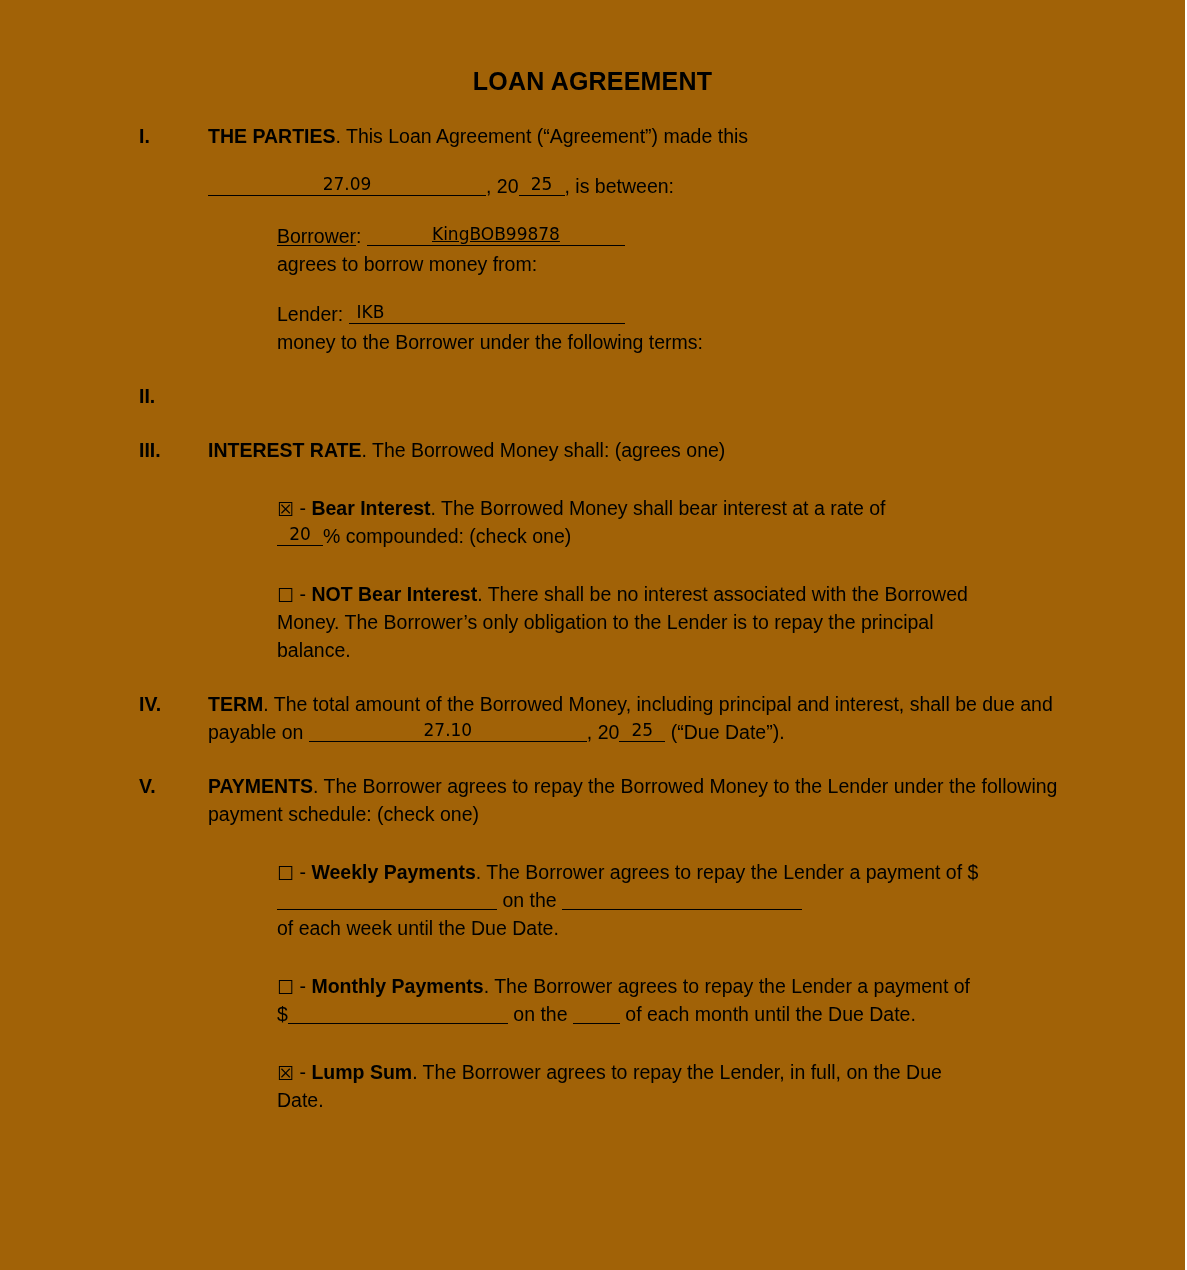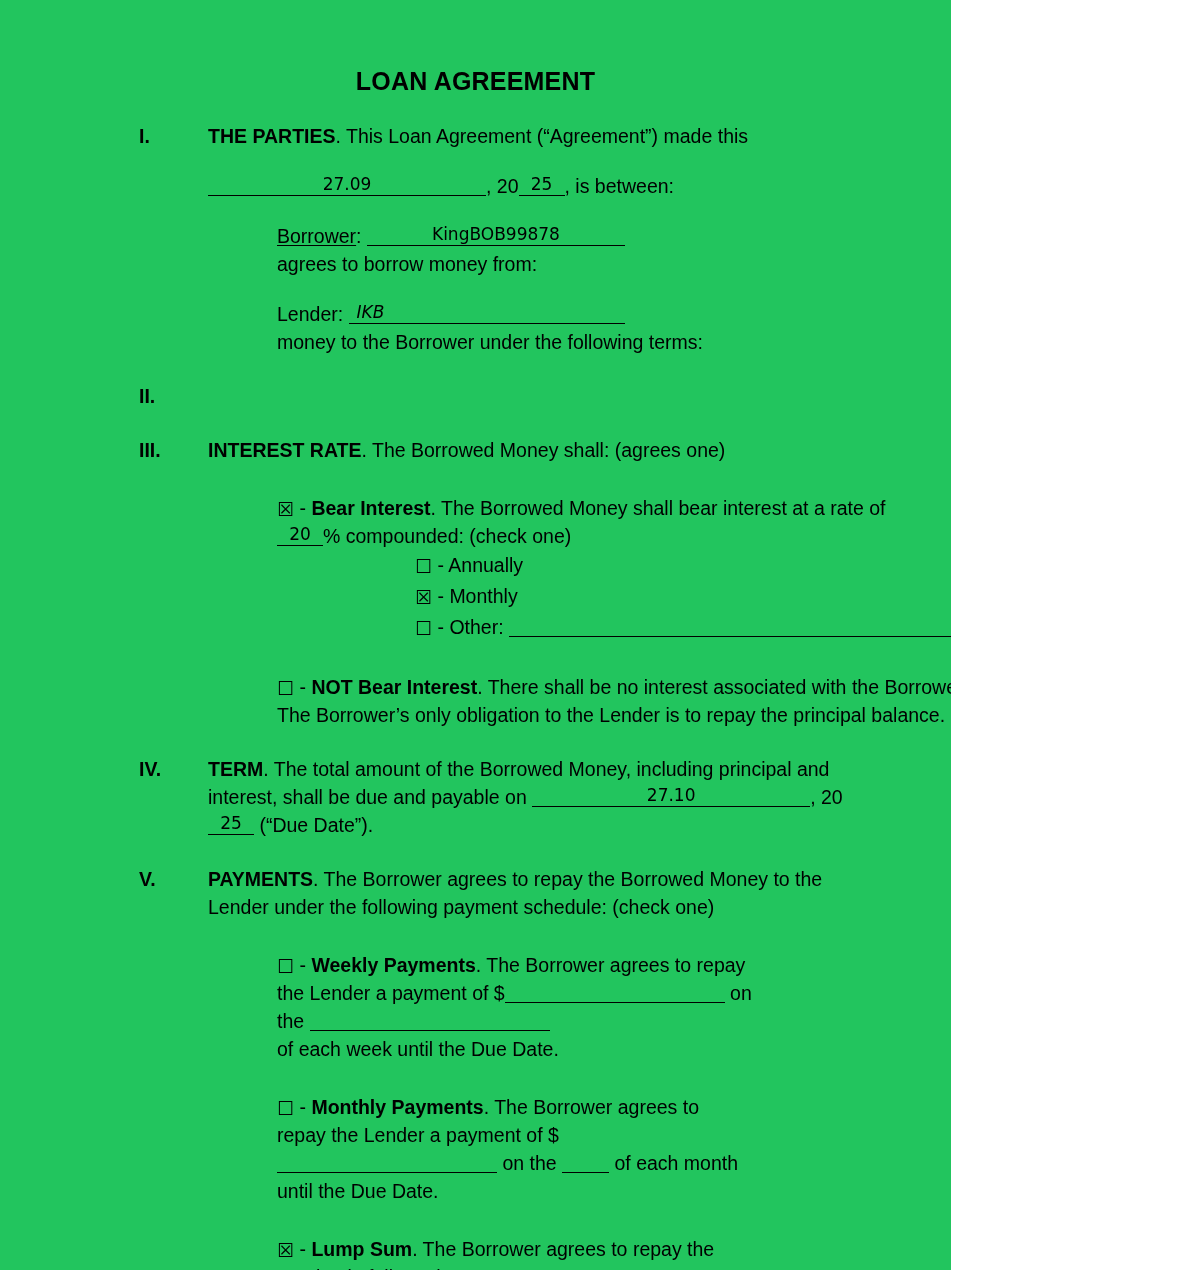--- a/index.html
+++ b/index.html
@@ -10,23 +10,23 @@
   }
   body {
     width: 1187px;
     height: 1270px;
     font-family: "Liberation Sans", sans-serif;
     color: #000000;
     -webkit-font-smoothing: antialiased;
   }
   .page {
     position: relative;
-    width: 951px;
+    width: 1185px;
     height: 1270px;
-    background: #22c55e;
+    background: #a16207;
     overflow: hidden;
   }
 
   
   .doc-title {
     text-align: center;
     font-size: 25px;
     font-weight: bold;
     letter-spacing: 0.2px;
     padding-top: 68px;
@@ -92,22 +92,22 @@
     vertical-align: baseline;
     margin-bottom: -3px;
     white-space: nowrap;
     overflow: hidden;
   }
   .filled.left { text-align: left; padding-left: 8px; }
 
   
   .w-date      { width: 278px; margin-top: 24px; }
   .w-yy        { width: 46px; text-align: center;  }
-  .w-party     { width: 258px; }
-  .w-lender    { width: 268px; font-style: italic; }
+  .w-party     { width: 258px; text-decoration: underline; }
+  .w-lender    { width: 268px; }
   .w-amount    { width: 196px; }
   .w-pct       { width: 46px;  }
   .w-other     { width: 550px; }
   .w-pay       { width: 212px; }
   .w-onthe     { width: 240px; }
   .w-day       { width: 47px;  }
   .w-termdate  { width: 278px; }
 
   .uline { text-decoration: underline; text-underline-offset: 2px; }
 
@@ -162,35 +162,20 @@
     <div class="clause-body">
       <b>INTEREST RATE</b><span>. The Borrowed Money shall: (agrees one)</span>
 
       <div class="gap-lg"></div>
 
       <div class="indent">
         <span class="cbox checked">☒</span>
         <span>- </span><b>Bear Interest</b><span>. The Borrowed Money shall bear interest at a rate of</span><br>
         <span class="filled w-pct">20</span><span>% compounded: (check one)</span>
 
-        <div class="indent2">
-          <div>
-            <span class="cbox">☐</span>
-            <span>- Annually</span>
-          </div>
-          <div>
-            <span class="cbox checked">☒</span>
-            <span>- Monthly</span>
-          </div>
-          <div class="nowrap">
-            <span class="cbox">☐</span>
-            <span>- Other:</span>
-            <span class="blank w-other"></span><span>.</span>
-          </div>
-        </div>
 
         <div class="gap-lg"></div>
 
         <div>
           <span class="cbox">☐</span>
           <span>- </span><b>NOT Bear Interest</b><span>. There shall be no interest associated with the Borrowed Money. The Borrower’s only obligation to the Lender is to repay the principal balance.</span>
         </div>
       </div>
     </div>
   </div>

